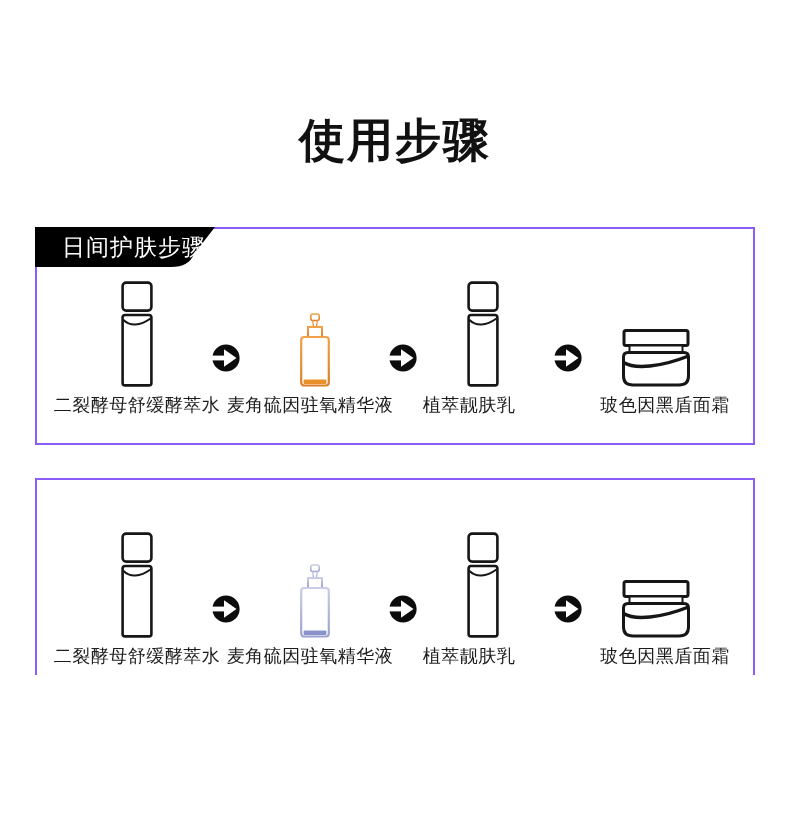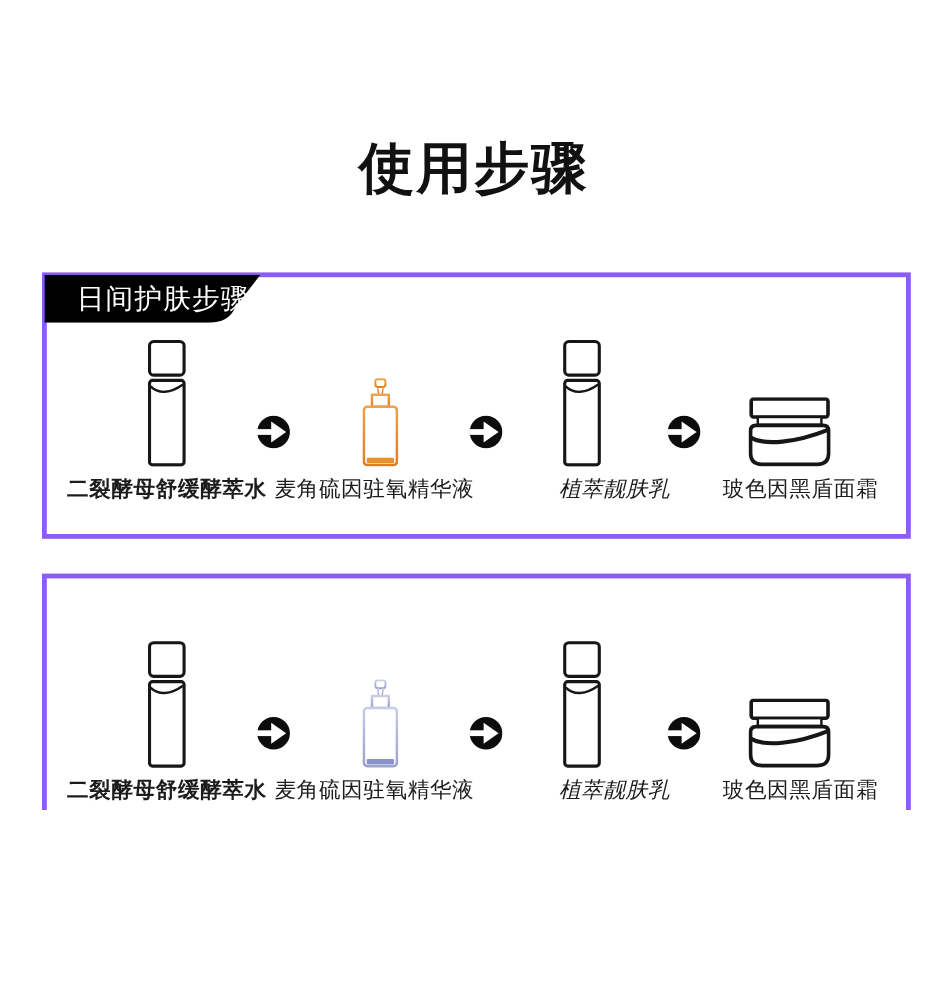--- a/index.html
+++ b/index.html
@@ -7,21 +7,21 @@
   .canvas { position:relative; width:790px; height:675px; background:#ffffff; overflow:hidden; }
 
   .main-title {
     position:absolute; top:110px; left:0; width:790px;
     text-align:center; font-size:46px; font-weight:700;
     color:#111; letter-spacing:2px;
   }
 
   .section {
     position:absolute; left:35px; width:716px; height:214px;
-    border:4px solid #8b5cf6; background:#fff;
+    border:2px solid #8b5cf6; background:#fff;
   }
   .section-day   { top:227px; }
   .section-night { top:478px; }
 
   .banner { position:absolute; top:-2px; left:-2px; width:182px; height:40px; }
   .banner svg { position:absolute; top:0; left:0; }
   .banner-label {
     position:absolute; left:27px; top:5px;
     color:#ffffff; font-size:23px; font-weight:500; letter-spacing:1px;
     white-space:nowrap;
@@ -35,23 +35,23 @@
 
   .arrow { position:absolute; top:115px; width:28px; height:28px; }
   .arrow-1 { left:175px; }
   .arrow-2 { left:352px; }
   .arrow-3 { left:517px; }
 
   .step-label {
     position:absolute; top:164px; transform:translateX(-50%);
     font-size:18px; color:#1c1c1c; letter-spacing:0.5px; white-space:nowrap;
   }
-  .label-1 { left:100px;font-weight:bold; }
+  .label-1 { left:100px; }
   .label-2 { left:273px;font-family:Liberation Serif, serif; }
-  .label-3 { left:473px;font-style:italic; }
+  .label-3 { left:432px; }
   .label-4 { left:628px; }
 
   .ink { stroke:#161616; fill:#ffffff; }
 </style>
 </head>
 <body>
 
 <div class="canvas">
 
   <div class="main-title">使用步骤</div>

